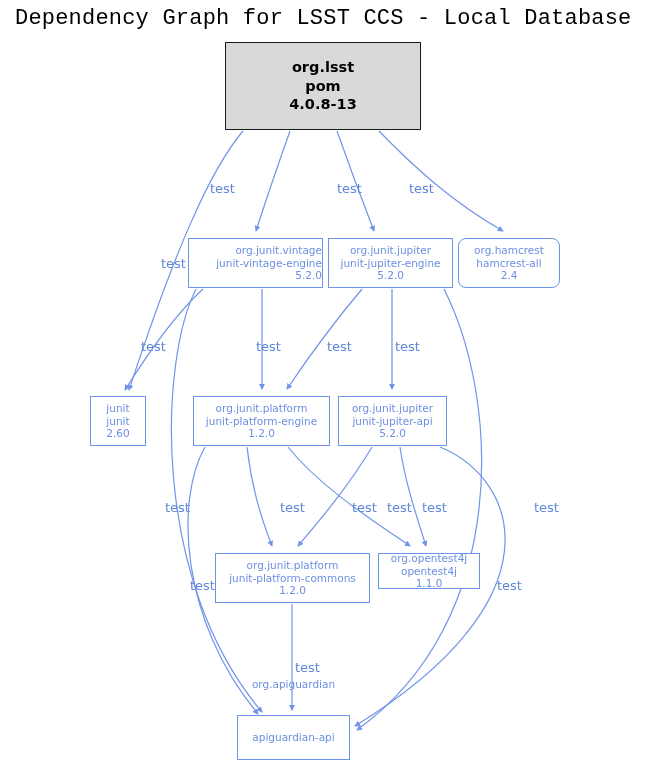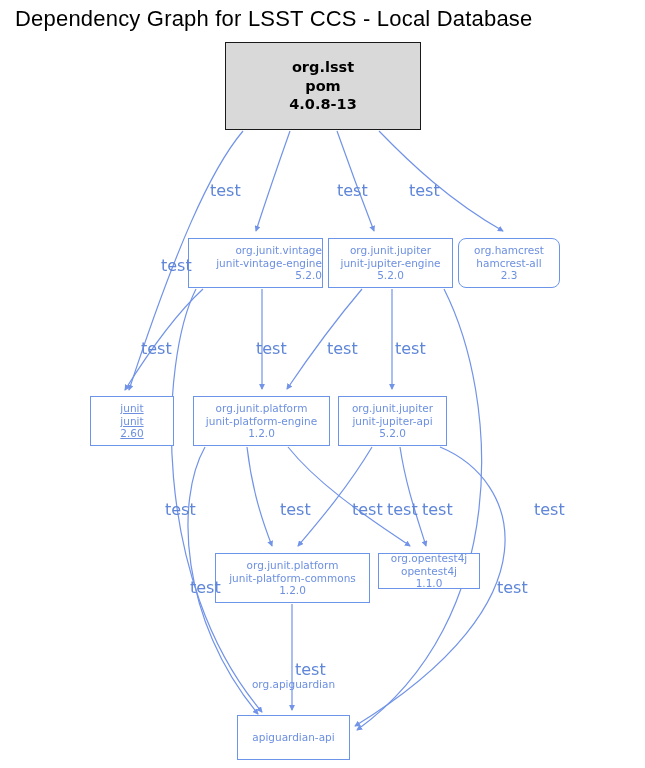--- a/index.html
+++ b/index.html
@@ -12,21 +12,21 @@
     width: 645px;
     height: 768px;
     background: #ffffff;
     overflow: hidden;
     font-family: "DejaVu Sans", sans-serif;
   }
   #graph-title {
     position: absolute;
     left: 15px;
     top: 6px;
-    font-family: Liberation Sans, sans-serif;
+    font-family: Liberation Mono, monospace;
     font-size: 22px;
     color: #000000;
     white-space: nowrap;
     letter-spacing: 0.2px;
   }
   #edge-layer {
     position: absolute;
     left: 0;
     top: 0;
     width: 645px;
@@ -52,21 +52,21 @@
     border: 1.6px solid #1a1a1a;
     color: #000000;
     font-size: 14.5px;
     font-weight: bold;
     line-height: 1.30;
   }
   .node-line { display: block; white-space: nowrap; }
   .edge-label {
     position: absolute;
     font-family: "DejaVu Sans", sans-serif;
-    font-size: 16px;
+    font-size: 13px;
     color: #5f86d8;
     white-space: nowrap;
     z-index: 6;
   }
 </style>
 </head>
 <body>
 
 <div id="canvas">
 
@@ -131,23 +131,23 @@
         <span class="node-line">5.2.0</span>
       </div>
       <div class="node" style="left: 328px; top: 238px; width: 125px; height: 50px;">
         <span class="node-line">org.junit.jupiter</span>
         <span class="node-line">junit-jupiter-engine</span>
         <span class="node-line">5.2.0</span>
       </div>
       <div class="node" style="left: 458px; top: 238px; width: 102px; height: 50px; border-radius: 8px;">
         <span class="node-line">org.hamcrest</span>
         <span class="node-line">hamcrest-all</span>
-        <span class="node-line">2.3</span>
+        <span class="node-line">2.4</span>
       </div>
-      <div class="node" style="left: 90px; top: 396px; width: 84px; height: 50px; text-decoration: underline;">
+      <div class="node" style="left: 90px; top: 396px; width: 56px; height: 50px;">
         <span class="node-line">junit</span>
         <span class="node-line">junit</span>
         <span class="node-line">2.60</span>
       </div>
       <div class="node" style="left: 193px; top: 396px; width: 137px; height: 50px;">
         <span class="node-line">org.junit.platform</span>
         <span class="node-line">junit-platform-engine</span>
         <span class="node-line">1.2.0</span>
       </div>
       <div class="node" style="left: 338px; top: 396px; width: 109px; height: 50px;">

